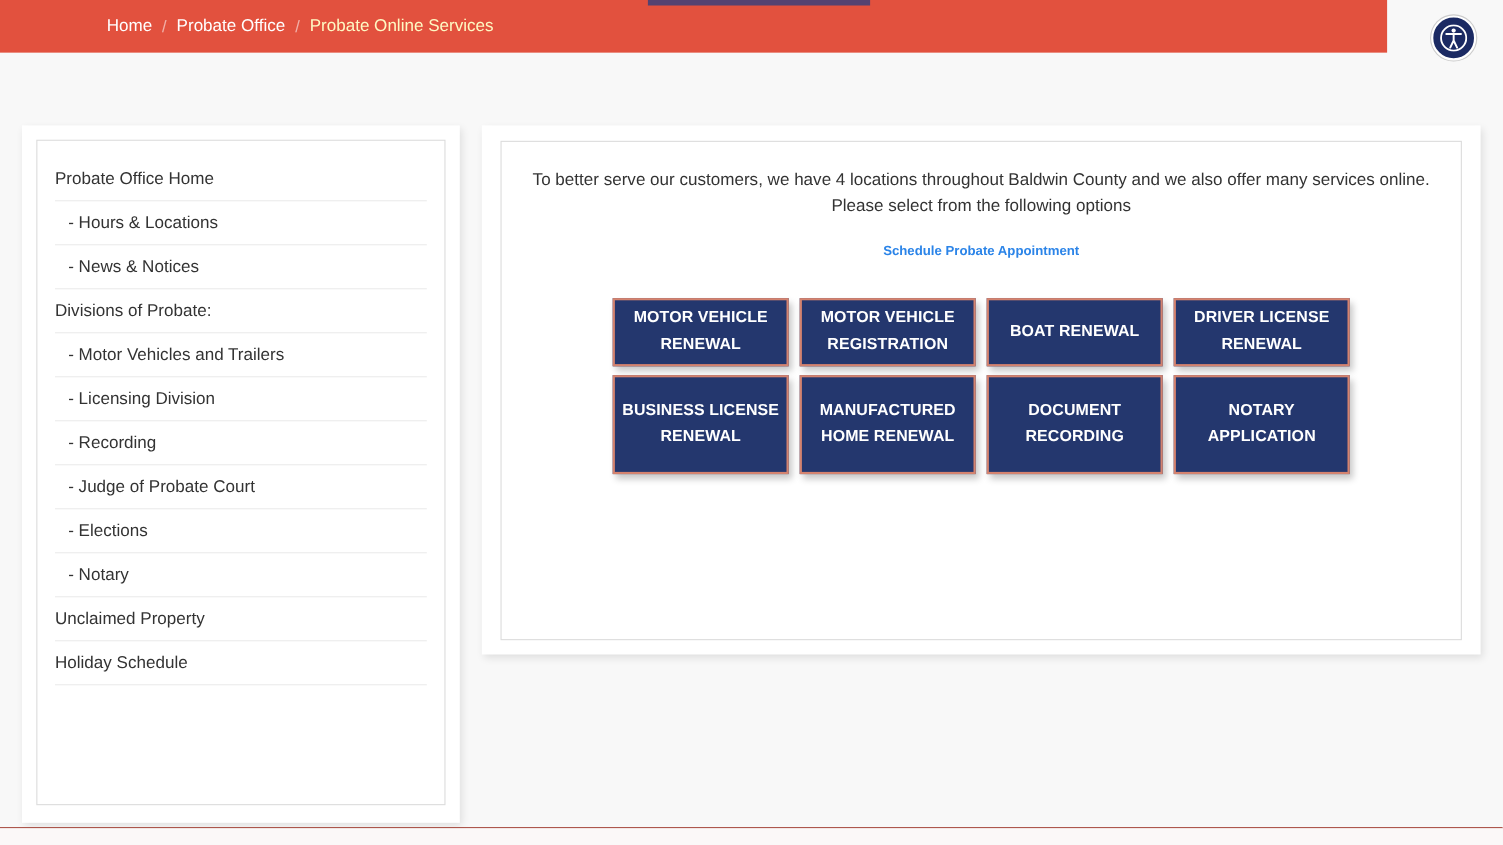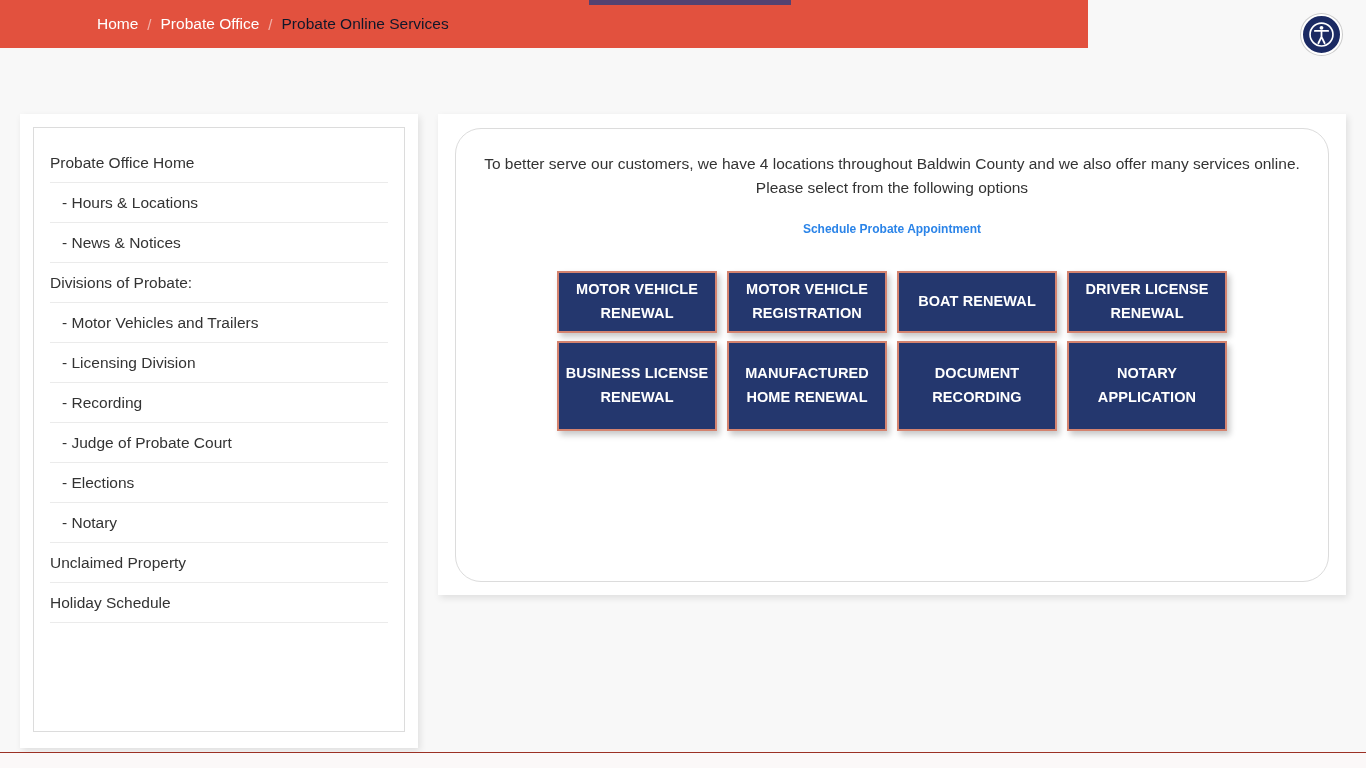--- a/index.html
+++ b/index.html
@@ -18,21 +18,21 @@
     width: 202px; height: 5px;
     background: #3b3f7a;
     opacity: .85;
     z-index: 5;
   }
 
   
   .breadcrumb-bar {
     position: absolute;
     top: 0; left: 0;
-    width: 1088px; height: 48px;
+    width: 1261px; height: 48px;
     background: #e2513e;
     display: flex;
     align-items: center;
   }
   .breadcrumb {
     margin-left: 97px;
     display: flex;
     align-items: center;
     font-size: 15.5px;
     line-height: 1;
@@ -40,21 +40,21 @@
   }
   .breadcrumb a {
     color: #ffffff;
     text-decoration: none;
   }
   .breadcrumb .sep {
     color: rgba(255,255,255,.55);
     margin: 0 9px;
     font-size: 15px;
   }
-  .breadcrumb .current { color: #0f172a; }
+  .breadcrumb .current { color: #fef9c3; }
 
   
   .a11y-btn {
     position: absolute;
     top: 14px; right: 24px;
     width: 41px; height: 41px;
     border-radius: 50%;
     background: #1b2a63;
     border: 2.5px solid #ffffff;
     box-shadow: 0 0 0 1px rgba(0,0,0,.18);
@@ -99,21 +99,21 @@
     font-size: 15.5px;
     color: #333333;
     cursor: pointer;
     white-space: nowrap;
   }
   .nav-item:first-child { margin-top: 15px; }
   .nav-item.child { padding-left: 12px; }
 
   
   .content-panel { left: 438px; top: 66px; width: 908px; height: 481px; }
-  .content-inner  { left: 455px; top: 80px; width: 874px; height: 454px; border-radius: 26px; }
+  .content-inner  { left: 455px; top: 80px; width: 874px; height: 454px; }
 
   .intro {
     text-align: center;
     font-size: 15.5px;
     color: #333333;
     line-height: 1.55;
     padding: 23px 16px 0;
   }
   .appt-link-wrap {
     text-align: center;

